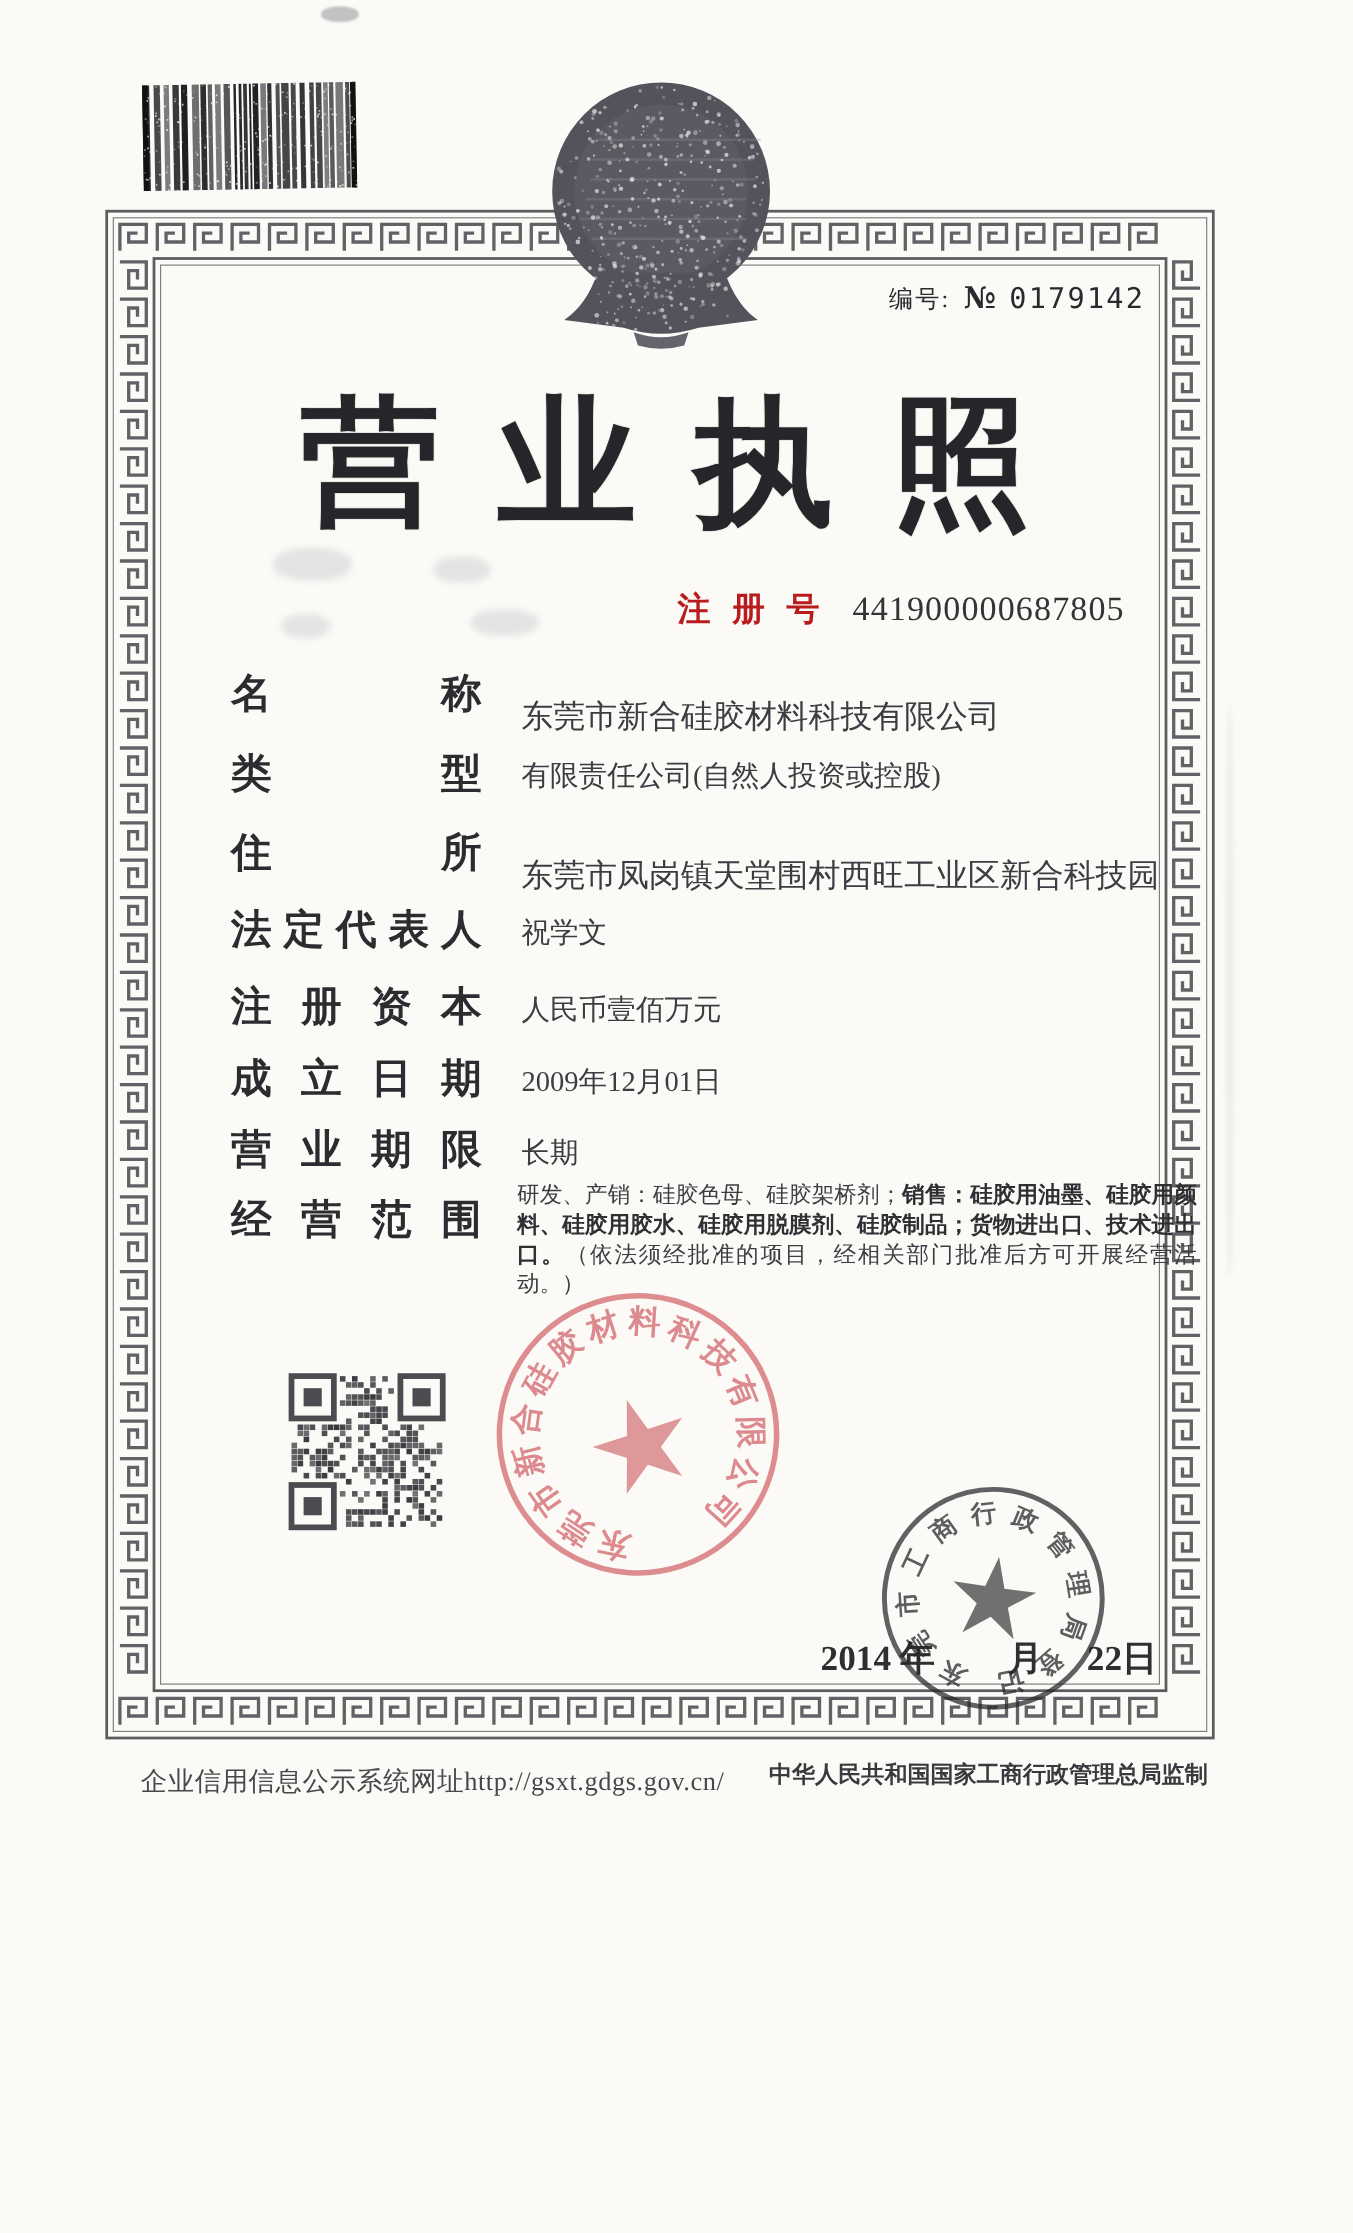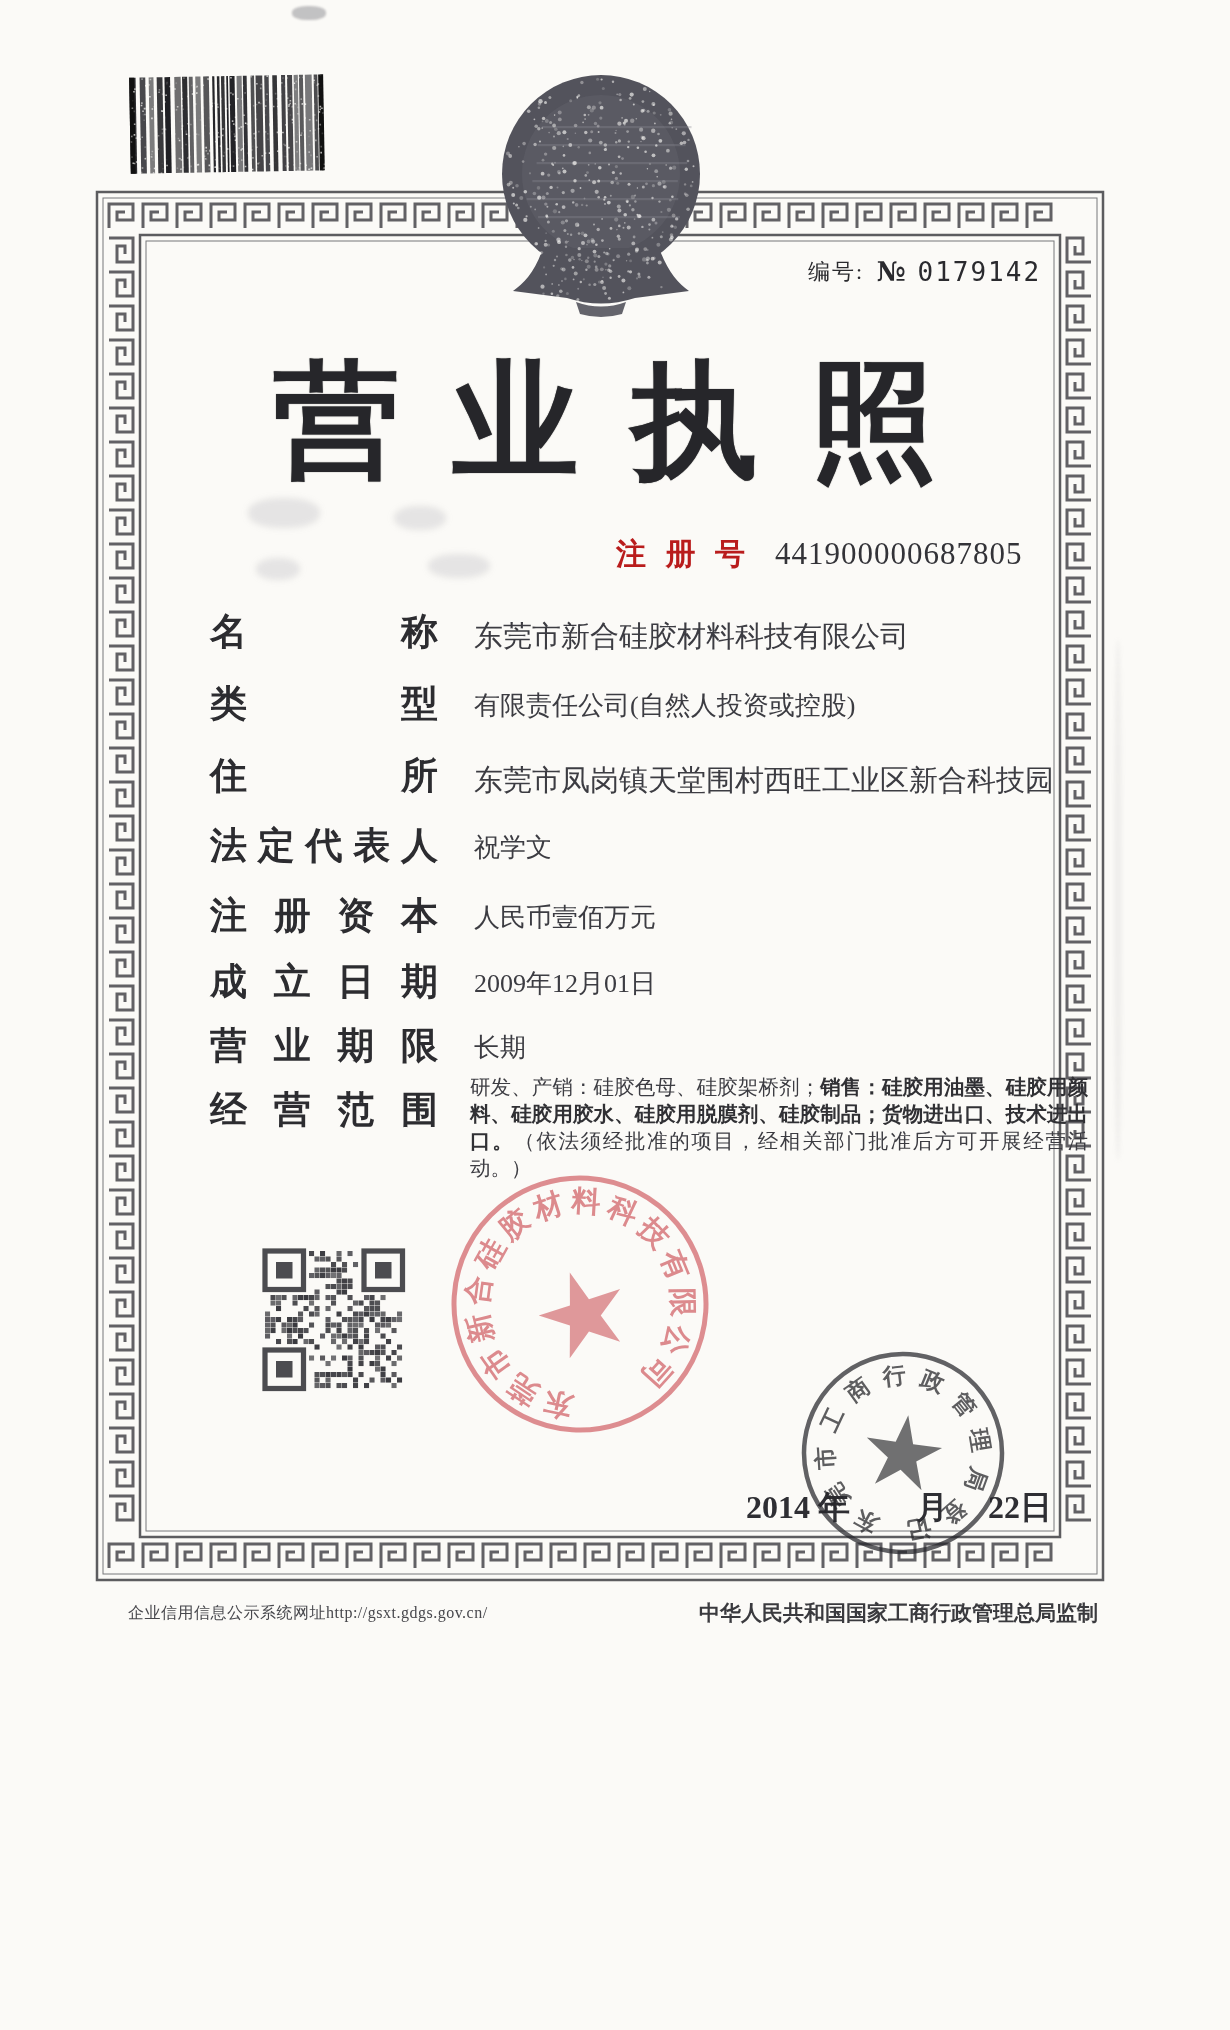--- a/index.html
+++ b/index.html
@@ -34,38 +34,38 @@
   .row{position:absolute; left:210px; display:flex; align-items:flex-start; z-index:2;}
   .flabel{
     width:228px; flex:0 0 228px; display:block;
     font-size:37px; font-weight:600; color:#2c2c30;
     text-align:justify; text-align-last:justify; text-justify:inter-character;
     white-space:nowrap; line-height:1.1;
   }
   .fvalue{margin-left:36px; color:#3c3c42; line-height:1.25; padding-top:6px;}
   .r0{top:612px;} .r1{top:684px;} .r2{top:756px;} .r3{top:826px;}
   .r4{top:896px;} .r5{top:962px;} .r6{top:1026px;} .r7{top:1090px;}
-  .v-lg{font-size:29px;} .v-md{font-size:26px;} .v-sm{font-size:26px;}
+  .v-lg{font-size:29px;margin-top:16px;} .v-md{font-size:26px;} .v-sm{font-size:26px;}
   .scopeval{
     position:absolute; left:470px; top:1074px; width:618px; z-index:2;
     font-size:20.5px; line-height:27px; color:#3c3c42; text-align:justify;
   }
   .scopeval b{color:#303034;}
   
   .qr{position:absolute; left:260px; top:1246px; width:148px; height:148px; z-index:2;}
   .redseal{position:absolute; left:444px; top:1168px; width:272px; height:272px; z-index:4; opacity:.85;}
   .blackseal{position:absolute; left:795px; top:1345px; width:216px; height:216px; z-index:4; opacity:.9;}
   
   .regorg{position:absolute; left:606px; top:1422px; z-index:2;
     font-size:37px; font-weight:600; letter-spacing:16px; color:#2c2c30; white-space:nowrap;}
   .dateline{position:absolute; left:746px; top:1486px; z-index:2; display:flex; align-items:flex-start;
     font-size:32px; color:#2e2e33; font-weight:600;}
   .dateline .dm{margin-left:66px;} .dateline .dd{margin-left:40px;}
   
-  .foot-left{position:absolute; left:128px; top:1603px; font-size:16px; color:#47474c; letter-spacing:.5px; z-index:2;}
+  .foot-left{position:absolute; left:128px; top:1603px; font-size:24px; color:#47474c; letter-spacing:.5px; z-index:2;}
   .foot-right{position:absolute; left:688px; top:1599px; width:410px; text-align:right;
     font-size:21px; font-weight:600; color:#3a3a3e; z-index:2;}
   
   .smudge{position:absolute; border-radius:45%; filter:blur(3px); z-index:1; background:rgba(120,120,128,.16);}
   .sm1{left:248px; top:498px; width:72px; height:30px;}
   .sm2{left:394px; top:506px; width:52px; height:24px;}
   .sm3{left:256px; top:558px; width:44px; height:22px;}
   .sm4{left:428px; top:554px; width:62px; height:24px;}
   .sm5{left:292px; top:6px; width:34px; height:14px; background:rgba(90,90,96,.35); filter:blur(1px);}
   .sm6{left:1114px; top:640px; width:8px; height:520px; background:rgba(140,140,146,.10); filter:blur(2px);}

